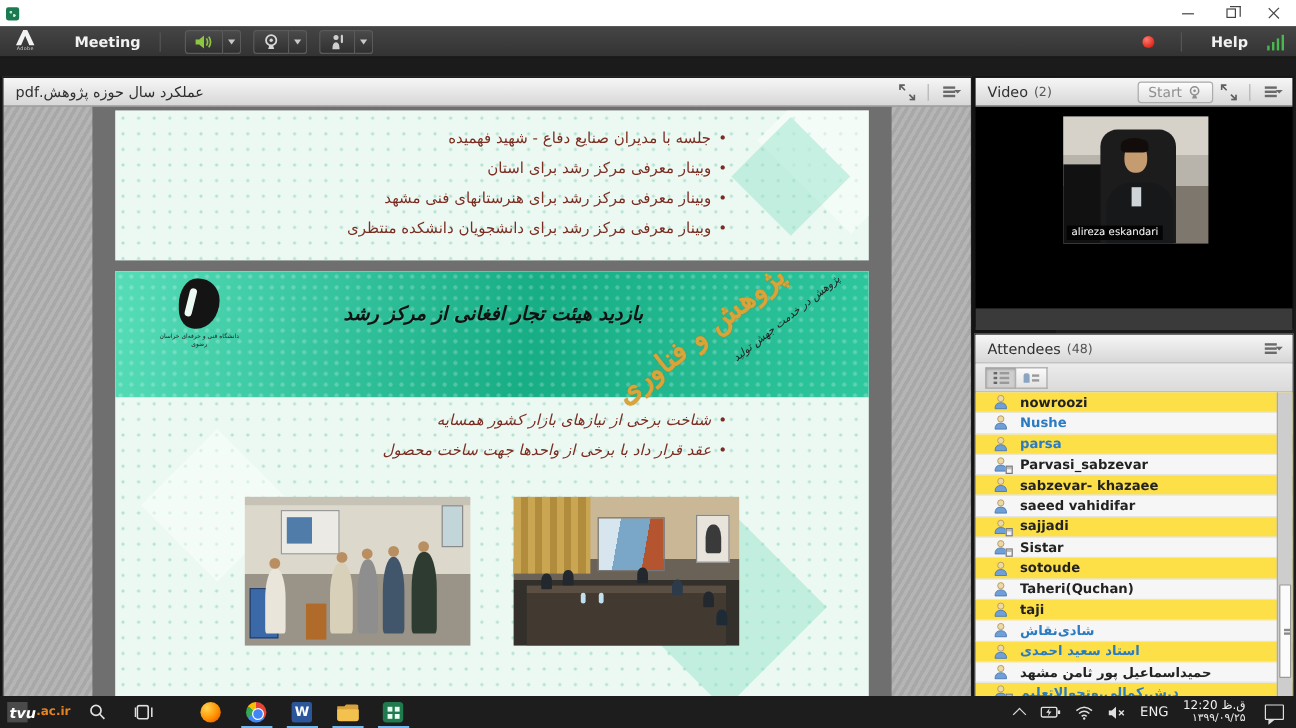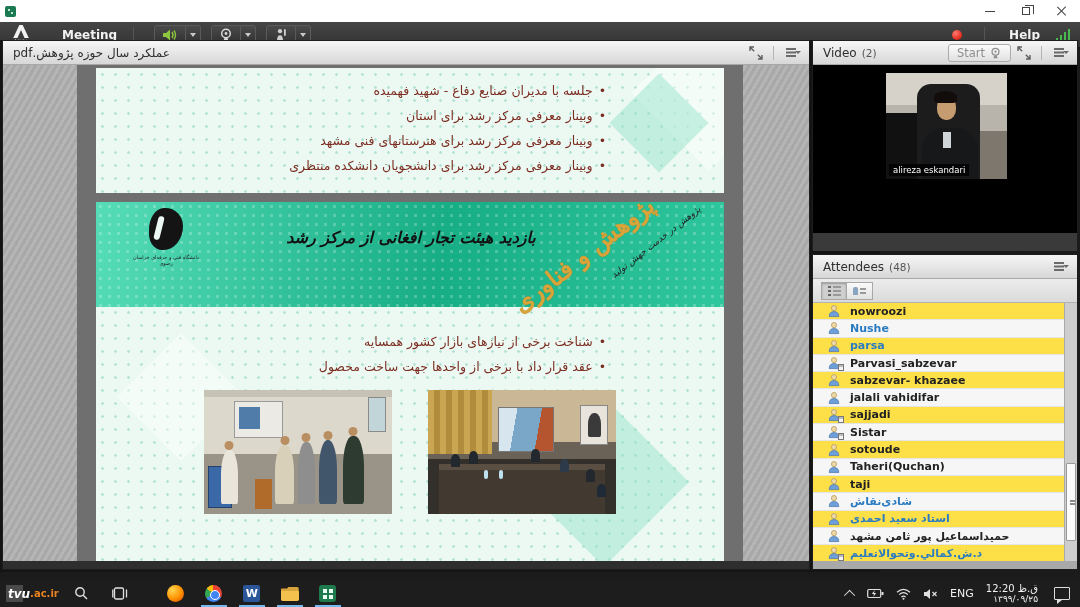--- a/index.html
+++ b/index.html
@@ -49,21 +49,21 @@
   .menubar-right { margin-left:auto; display:flex; align-items:center; margin-right:10px; }
   .record-dot { width:10px; height:10px; border-radius:50%;
              background:radial-gradient(circle at 35% 30%, #ff7a6d, #e02a1d 70%); margin-right:12px; }
   .help-label { color:#f2f2f2; font-size:12px; font-weight:bold; margin:0 14px;text-align:right; }
   .signal { display:flex; align-items:flex-end; height:14px; }
   .signal i { display:block; width:2.5px; margin-left:1.5px; background:#49b84e; }
   .signal i:nth-child(1){height:4px;} .signal i:nth-child(2){height:7px;}
   .signal i:nth-child(3){height:10px;} .signal i:nth-child(4){height:13px;}
 
   
-  .stage { position:absolute; left:0; top:40px; width:880px; height:532px; background:#141414; }
+  .stage { position:absolute; left:0; top:64px; width:880px; height:532px; background:#141414; }
 
   
   .pod-header { height:24px; background:linear-gradient(#f6f6f6,#d7d7d7); border-bottom:1px solid #a8a8a8;
              display:flex; align-items:center; }
   .pod-title { font-size:12px; color:#2f2f2f; margin-left:10px; white-space:nowrap; }
   .pod-count { font-size:10.5px; color:#555; margin-left:5px; }
   .pod-menu-icon { width:15px; height:11px; position:relative; margin:0 8px; }
   .pod-menu-icon::before { content:""; position:absolute; left:0; top:1px; width:10px; height:1.5px;
              background:#6a6a6a; box-shadow:0 3.5px 0 #6a6a6a, 0 7px 0 #6a6a6a; }
   .pod-menu-icon::after { content:""; position:absolute; right:0; top:4px; width:0; height:0;
@@ -83,21 +83,21 @@
              background-image:radial-gradient(rgba(125,205,178,.5) 1px, transparent 1.6px);
              background-size:13px 13px; overflow:hidden; }
   .page1 { margin-top:3px; height:125px; }
   .page2 { margin-top:9px; height:361px; }
   .diamond { position:absolute; background:rgba(255,255,255,.45); transform:rotate(45deg); }
   .diamond.teal { background:rgba(150,228,203,.5); }
   .slide-bullets { direction:rtl; color:#7c2d21; font-size:12.5px; padding:10px 118px 0 20px;
              list-style:none; }
   .slide-bullets li { line-height:25px; white-space:nowrap; }
   .slide-bullets li::before { content:"•"; margin-left:6px; }
-  .page2 .slide-bullets { padding-top:22px; }
+  .page2 .slide-bullets { padding-top:6px;font-style:italic; }
   .p2-band { position:relative; height:105px;
              background:linear-gradient(100deg,#56ddb8,#17ad85 55%,#2fc79e);
              overflow:visible; }
   .p2-band::before { content:""; position:absolute; inset:0;
              background-image:radial-gradient(rgba(255,255,255,.22) 1.5px, transparent 2px);
              background-size:9px 9px; }
   .p2-title { position:absolute; left:150px; top:26px; width:330px; text-align:center;
              font-family:"DejaVu Serif","Liberation Serif",serif; font-style:italic;
              font-weight:bold; font-size:16px; color:#111; direction:rtl; }
   .uni-logo { position:absolute; left:30px; top:6px; width:80px; text-align:center; }
@@ -528,21 +528,21 @@
     <span class="att-name" dir="auto">sabzevar- khazaee</span>
   </div>
           <div class="att-row">
     <span class="pic">
       <svg width="14" height="14" viewBox="0 0 14 14">
         <circle cx="7" cy="4.1" r="2.6" fill="#ecd9a8" stroke="#b99b5e" stroke-width="0.8"></circle>
         <path d="M2.2 12.6 Q2.2 7.6 7 7.6 Q11.8 7.6 11.8 12.6 Z" fill="#6f9fd8" stroke="#4f7cb0" stroke-width="0.8"></path>
       </svg>
 
     </span>
-    <span class="att-name" dir="auto">jalali vahidifar</span>
+    <span class="att-name" dir="auto">saeed vahidifar</span>
   </div>
           <div class="att-row device">
     <span class="pic">
       <svg width="14" height="14" viewBox="0 0 14 14">
         <circle cx="7" cy="4.1" r="2.6" fill="#ecd9a8" stroke="#b99b5e" stroke-width="0.8"></circle>
         <path d="M2.2 12.6 Q2.2 7.6 7 7.6 Q11.8 7.6 11.8 12.6 Z" fill="#6f9fd8" stroke="#4f7cb0" stroke-width="0.8"></path>
       </svg>
       <span class="badge"></span>
     </span>
     <span class="att-name" dir="auto">sajjadi</span>

